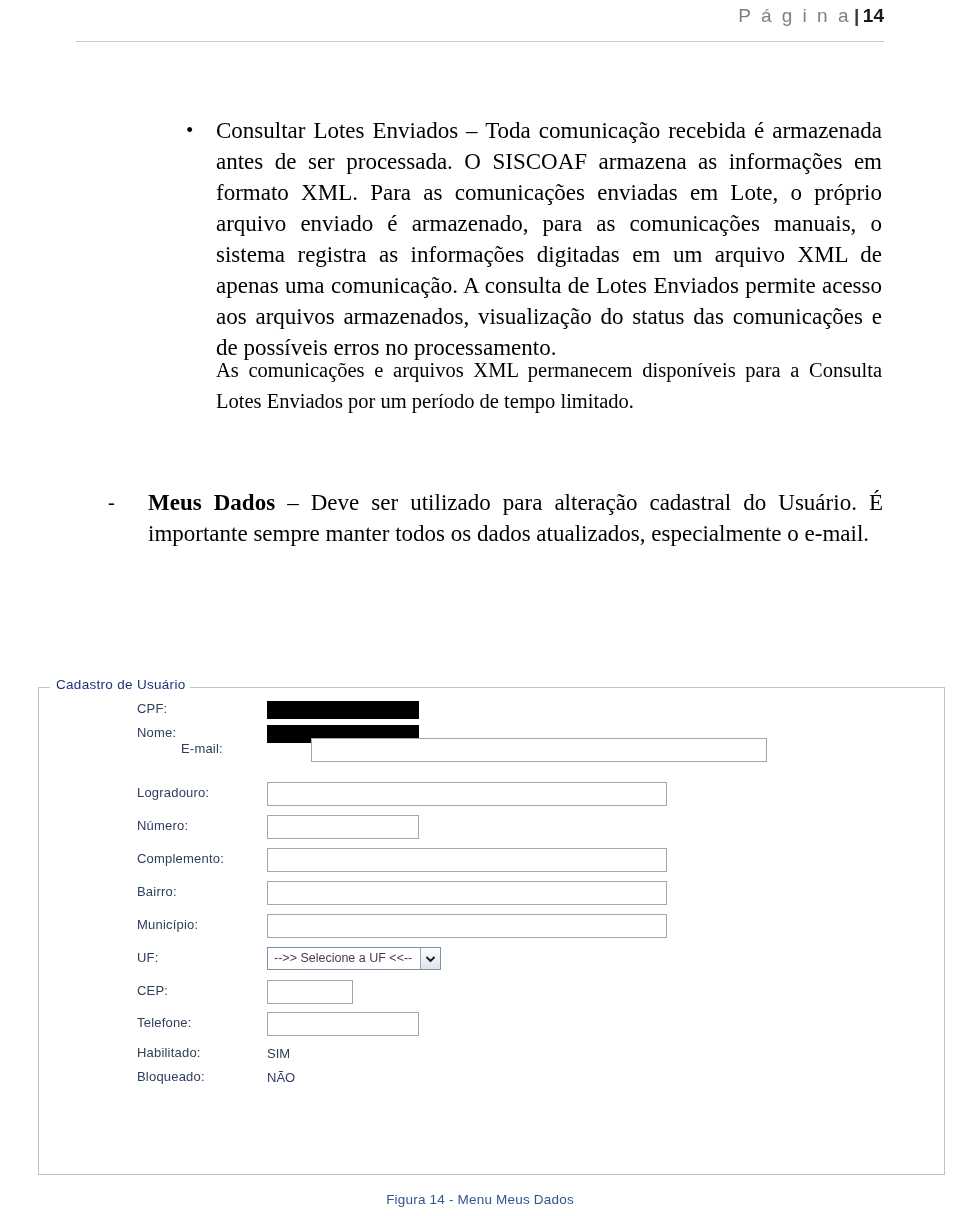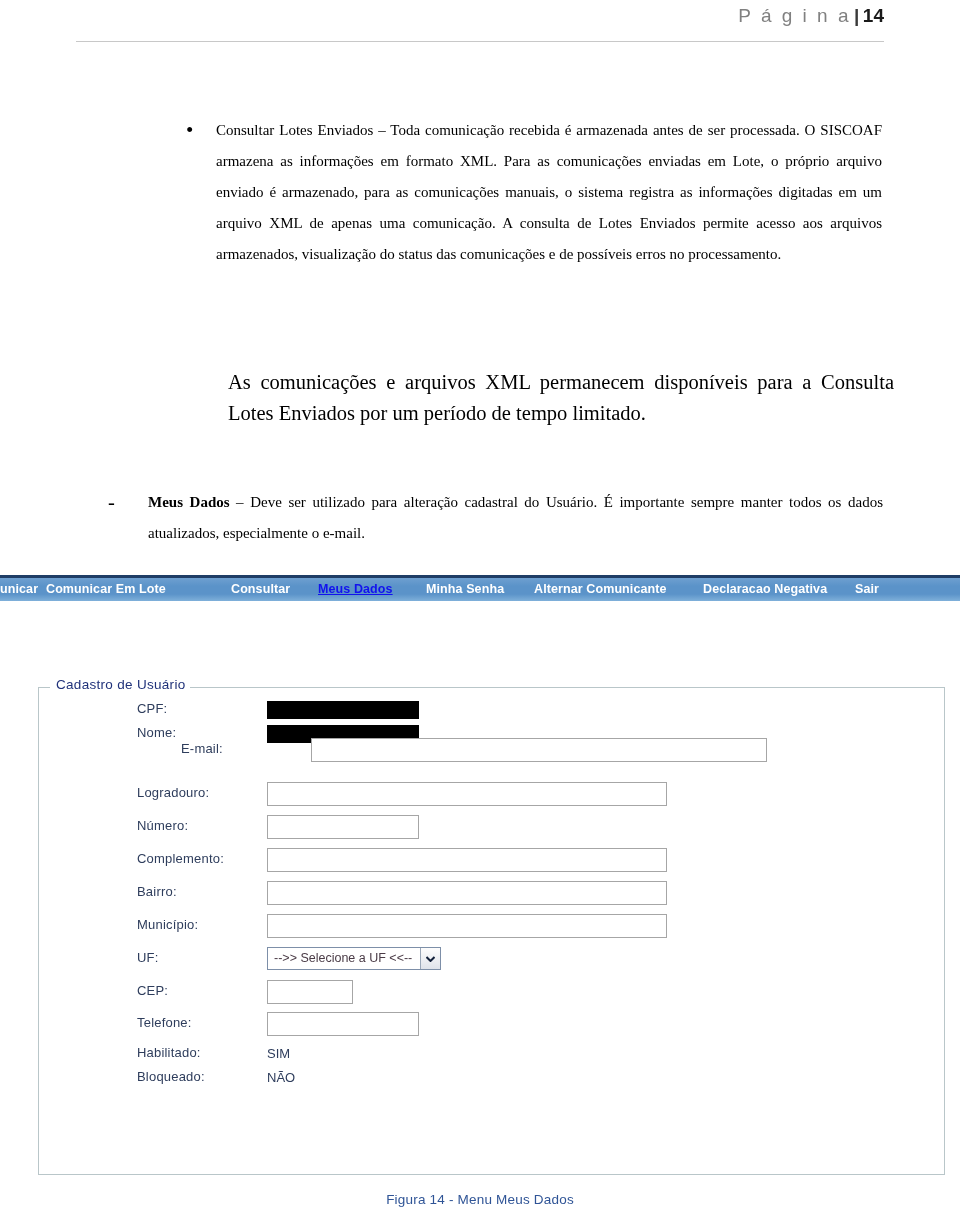--- a/index.html
+++ b/index.html
@@ -72,36 +72,36 @@
   }
   .bullet-dot {
     position: absolute;
     left: 8px;
     top: 0;
     font-size: 21px;
     line-height: 31px;
     color: #000;
   }
   .para {
-    font-size: 15px;
+    font-size: 23px;
     line-height: 31px;
     text-align: justify;
     color: #000;
     margin: 0;
   }
   .para-indent {
     position: absolute;
     left: 216px;
     top: 355px;
     width: 666px;
     font-size: 20.5px;
     line-height: 31px;
     text-align: justify;
     color: #000;
-    margin: 12px;
+    margin: 0;
   }
   .dash-block {
     position: absolute;
     left: 108px;
     top: 487px;
     width: 775px;
   }
   .dash-row {
     position: relative;
     padding-left: 40px;
@@ -332,32 +332,20 @@
     <div class="dash-row">
       <span class="dash-mark">-</span>
       <p class="para"><span class="b">Meus Dados</span><span> – Deve ser utilizado para alteração cadastral do Usuário. É importante sempre manter todos os dados atualizados, especialmente o e-mail.</span></p>
     </div>
   </div>
 
 </div>
 
 <div class="shot">
 
-  <div class="navbar">
-    <div class="navbar-inner" id="nav-container">
-        <a class="nav-item" style="left: 0px;">unicar</a>
-        <a class="nav-item" style="left: 46px;">Comunicar Em Lote</a>
-        <a class="nav-item" style="left: 231px;">Consultar</a>
-        <a class="nav-item active" style="left: 318px;">Meus Dados</a>
-        <a class="nav-item" style="left: 426px;">Minha Senha</a>
-        <a class="nav-item" style="left: 534px;">Alternar Comunicante</a>
-        <a class="nav-item" style="left: 703px;">Declaracao Negativa</a>
-        <a class="nav-item" style="left: 855px;">Sair</a>
-      </div>
-  </div>
 
   <div class="fieldset"></div>
   <div class="fieldset-top-left"></div>
   <div class="fieldset-top-right"></div>
   <div class="legend">Cadastro de Usuário</div>
 
   <div class="form-rows" id="form-container">
       <div class="form-row" style="top: 128px;">
         <div class="f-label">CPF:</div>
         <div class="f-control">

